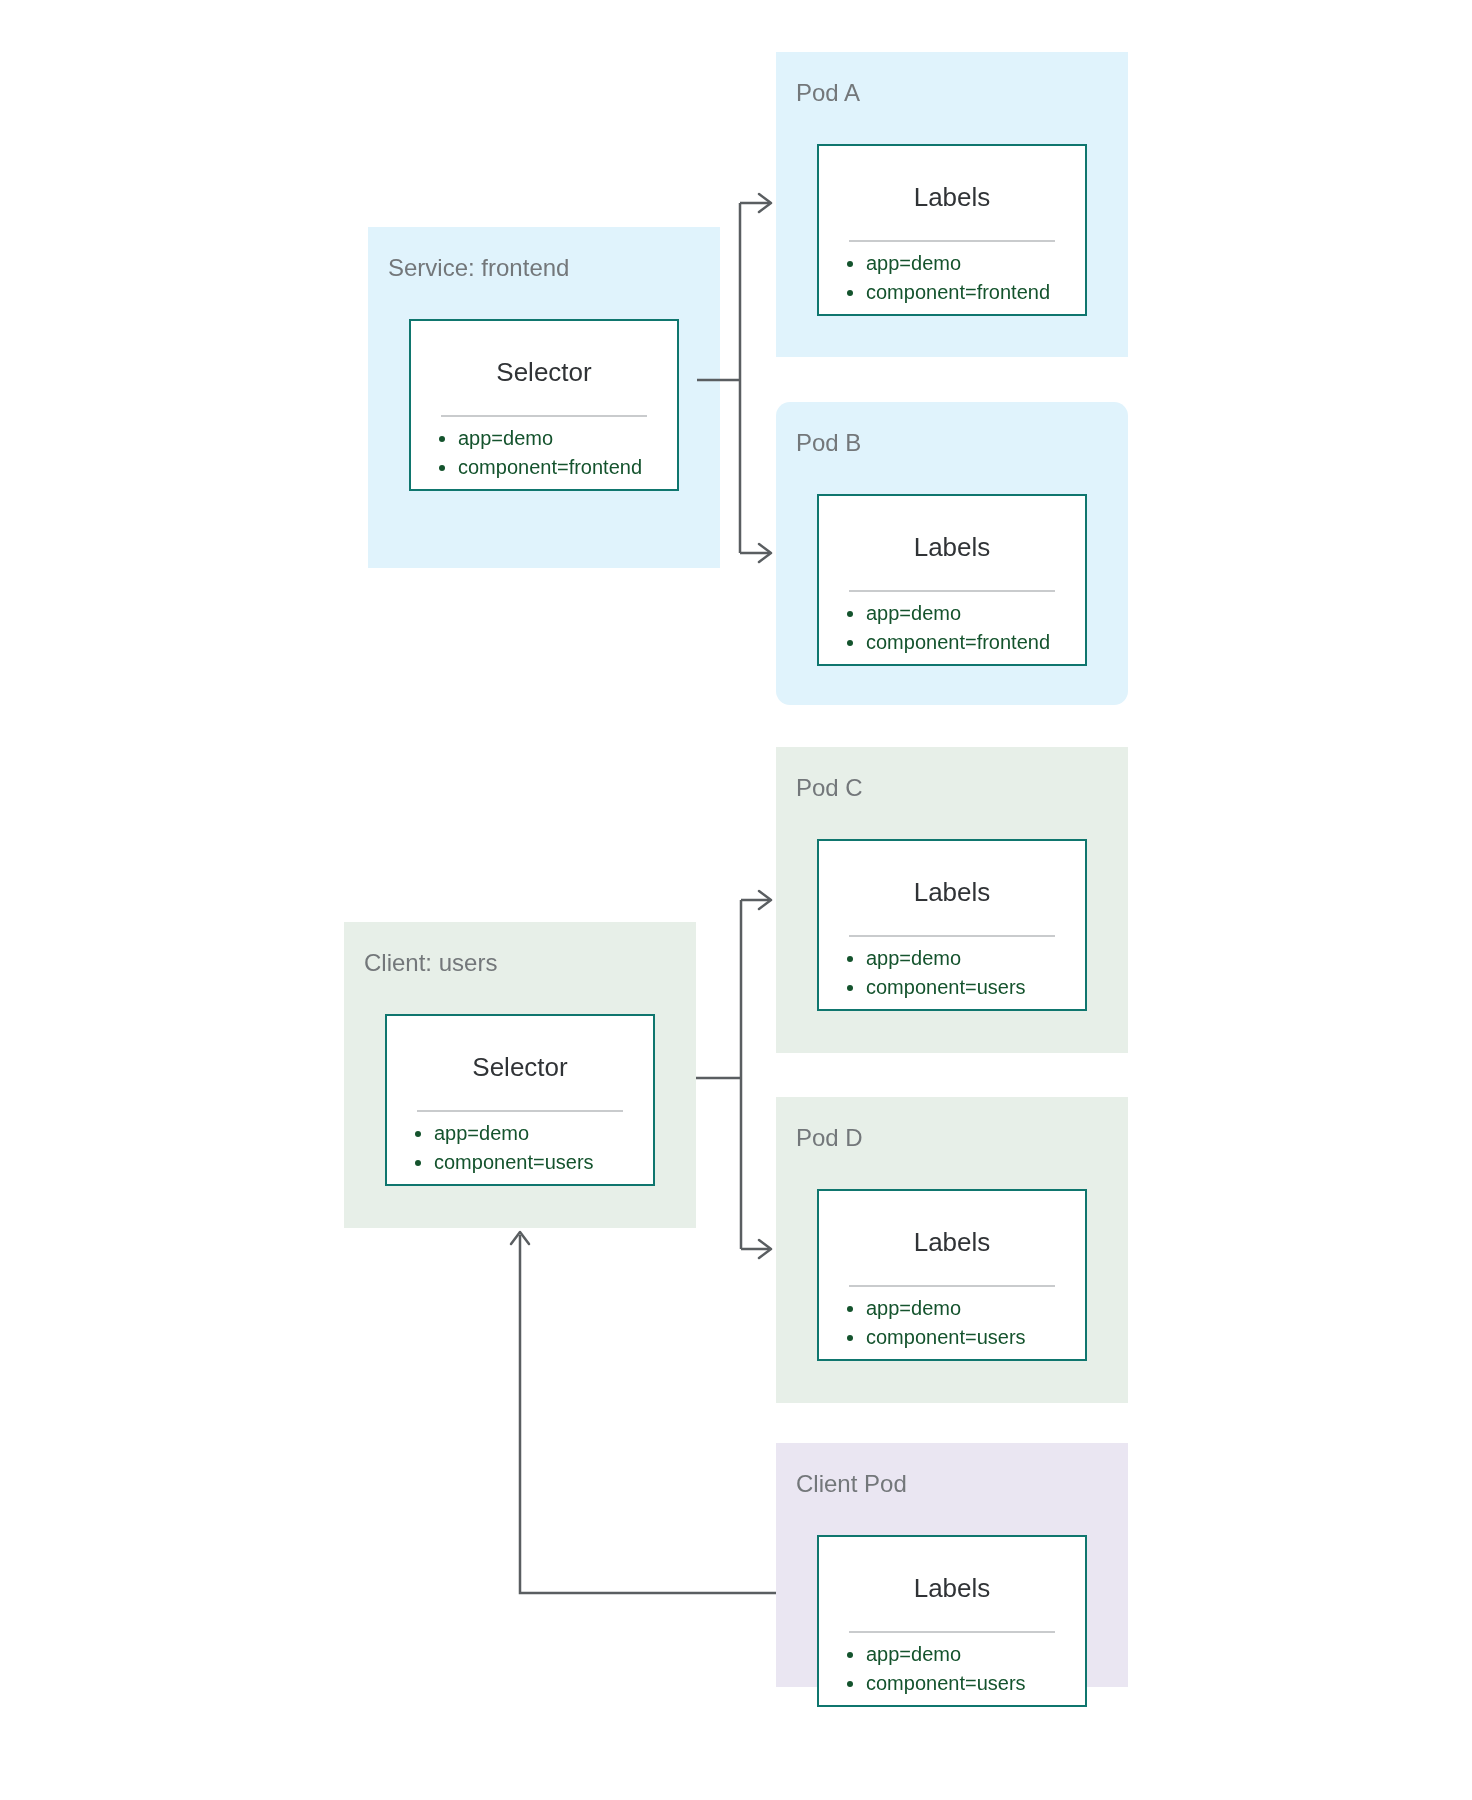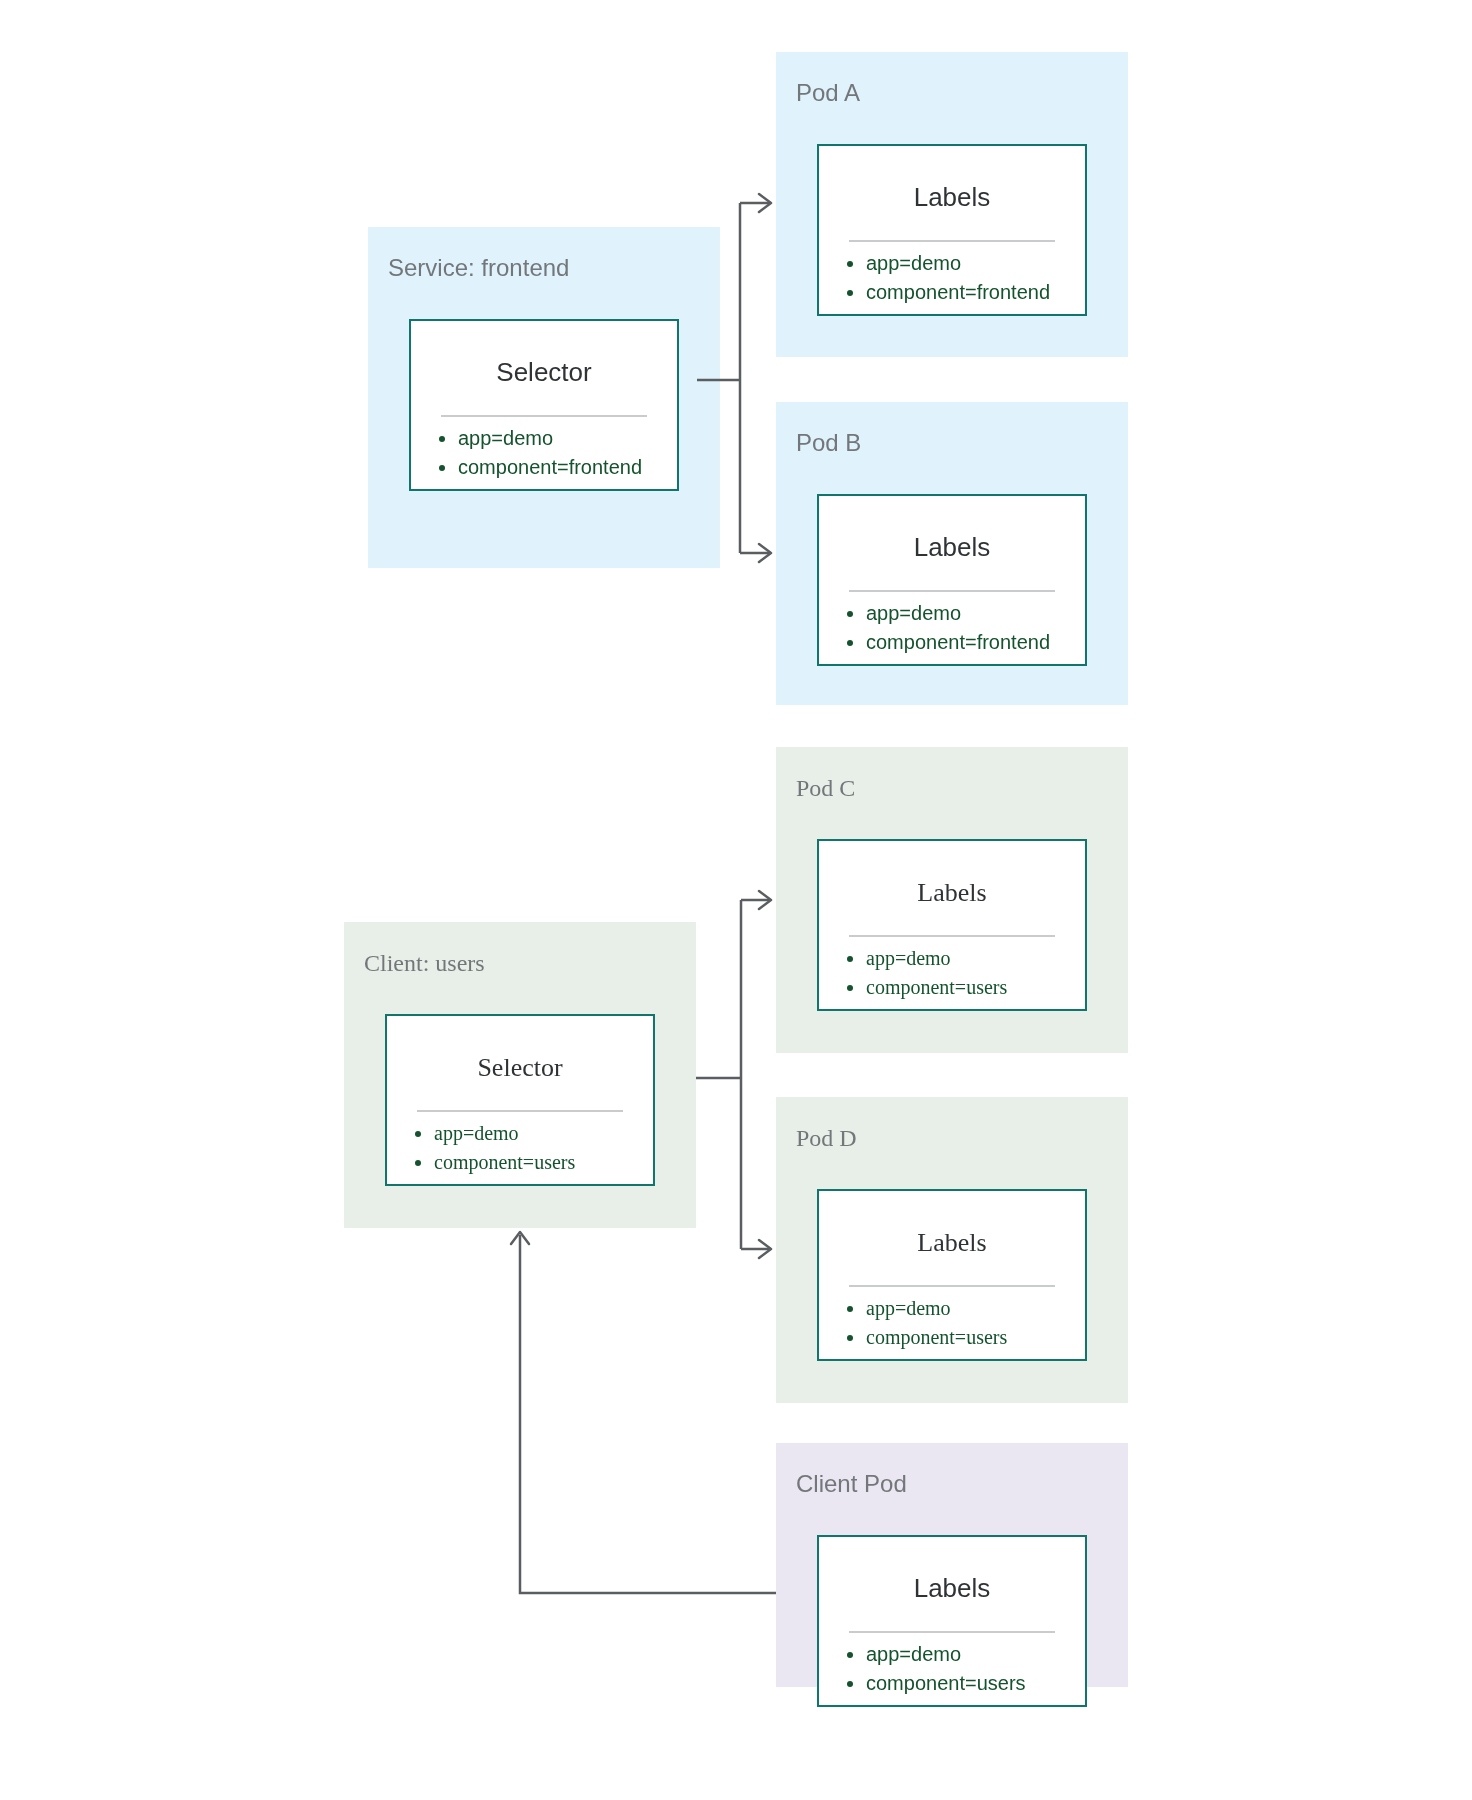--- a/index.html
+++ b/index.html
@@ -16,26 +16,26 @@
     overflow: hidden;
   }
 
   
   .card {
     position: absolute;
     width: 352px;
     box-sizing: border-box;
   }
   .card.blue   { background: #E0F3FC; padding-left: 28px; }
-  .card.green  { background: #E7EFE8; font-family: Liberation Serif, serif; }
+  .card.green  { background: #E7EFE8; }
   .card.purple { background: #EAE6F2; }
 
   #card-service-frontend { left: 330px; top: 227px;  height: 341px; margin-left: 38px; }
   #card-pod-a            { left: 776px; top: 52px;   height: 305px; }
-  #card-pod-b            { left: 776px; top: 402px;  height: 303px; }
+  #card-pod-b            { left: 776px; top: 402px;  height: 303px; border-radius: 14px; }
   #card-pod-c            { left: 776px; top: 747px;  height: 306px; }
   #card-service-users    { left: 344px; top: 922px;  height: 306px; }
   #card-pod-d            { left: 776px; top: 1097px; height: 306px; }
   #card-client-pod       { left: 776px; top: 1443px; height: 244px; }
 
   .caption {
     position: absolute;
     left: 20px;
     top: 27px;
     font-size: 24px;

